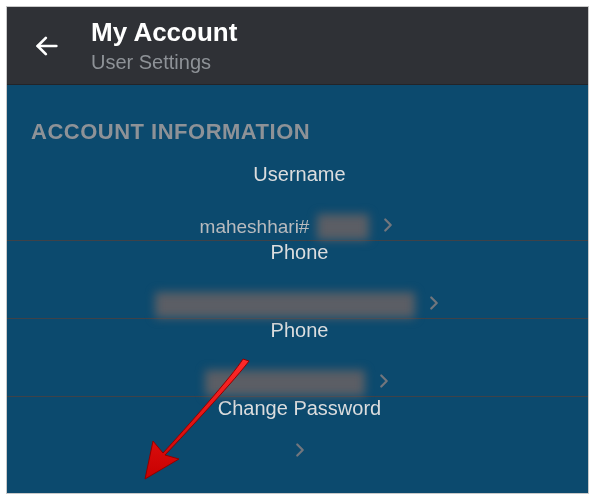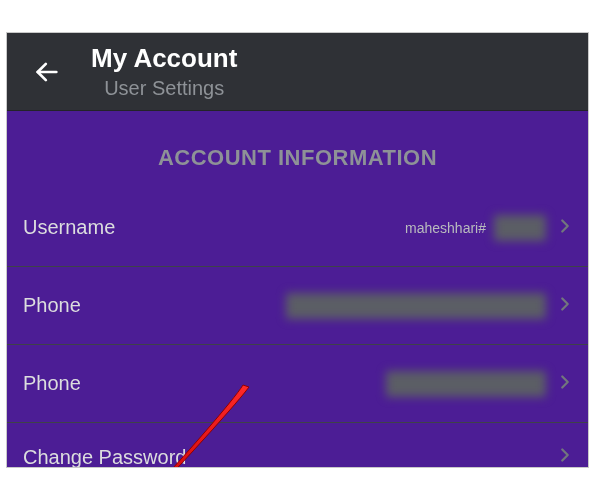--- a/index.html
+++ b/index.html
@@ -7,26 +7,25 @@
       width: 595px;
       height: 500px;
       background: #fff;
       font-family: -apple-system, "Helvetica Neue", Arial, sans-serif;
       display: flex;
       align-items: center;
       justify-content: center;
     }
     .frame {
       width: 583px;
-      height: 436px;
-      background: #4c1d95;
+      height: 488px;
+      background: #0c4a6e;
       border: 1px solid #c9c9c9;
       overflow: hidden;
       position: relative;
-      text-align: center;
     }
     .header {
       background: #2f3136;
       height: 78px;
       display: flex;
       align-items: center;
       padding: 0 22px;
       border-bottom: 1px solid rgba(0,0,0,.25);
     }
     .back {
@@ -61,35 +60,36 @@
     }
     .list { }
     .row {
       height: 78px;
       display: flex;
       align-items: center;
       justify-content: space-between;
       padding: 0 12px 0 16px;
       border-bottom: 1px solid #3f4248;
       cursor: pointer;
+      flex-direction: column;
     }
     .row:last-child { border-bottom: none; }
     .row-label {
       color: #dcddde;
       font-size: 20px;
       font-weight: 400;
     }
     .row-right {
       display: flex;
       align-items: center;
       gap: 8px;
     }
     .row-value {
       color: #b9bbbe;
-      font-size: 14px;
+      font-size: 19px;
       font-weight: 400;
     }
     .chevron { color: #72767d; }
     .blur-box {
       background: #5b5e65;
       height: 26px;
       border-radius: 2px;
       filter: blur(5px);
     }
     .blur-sm  { width: 52px;  }

